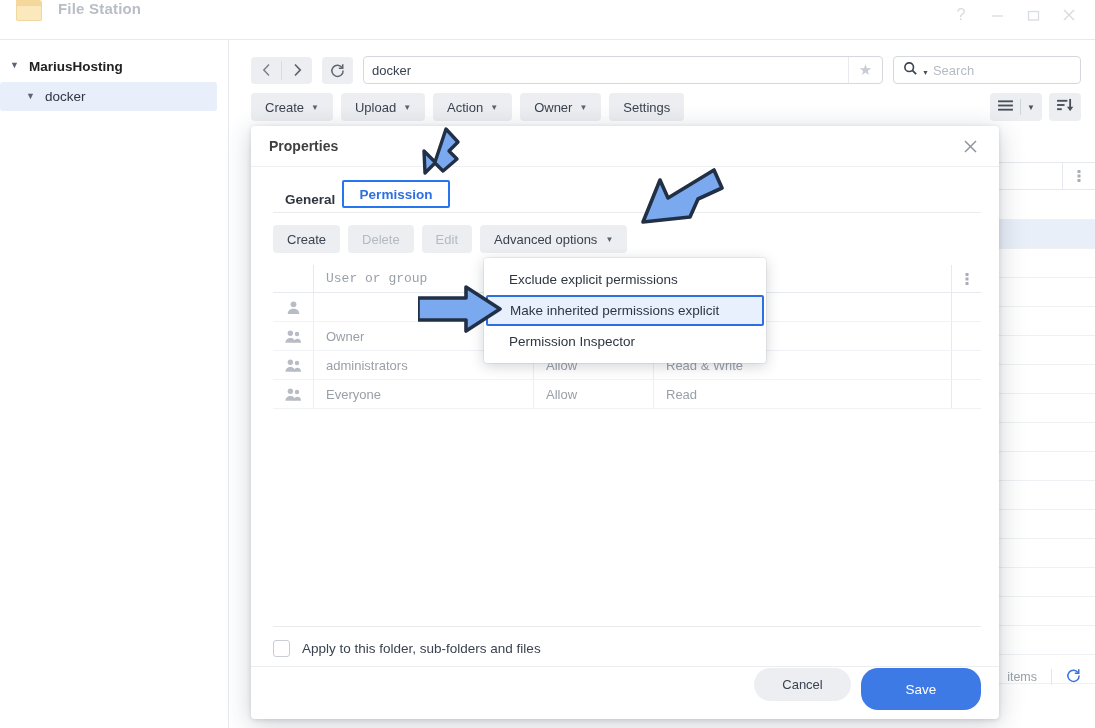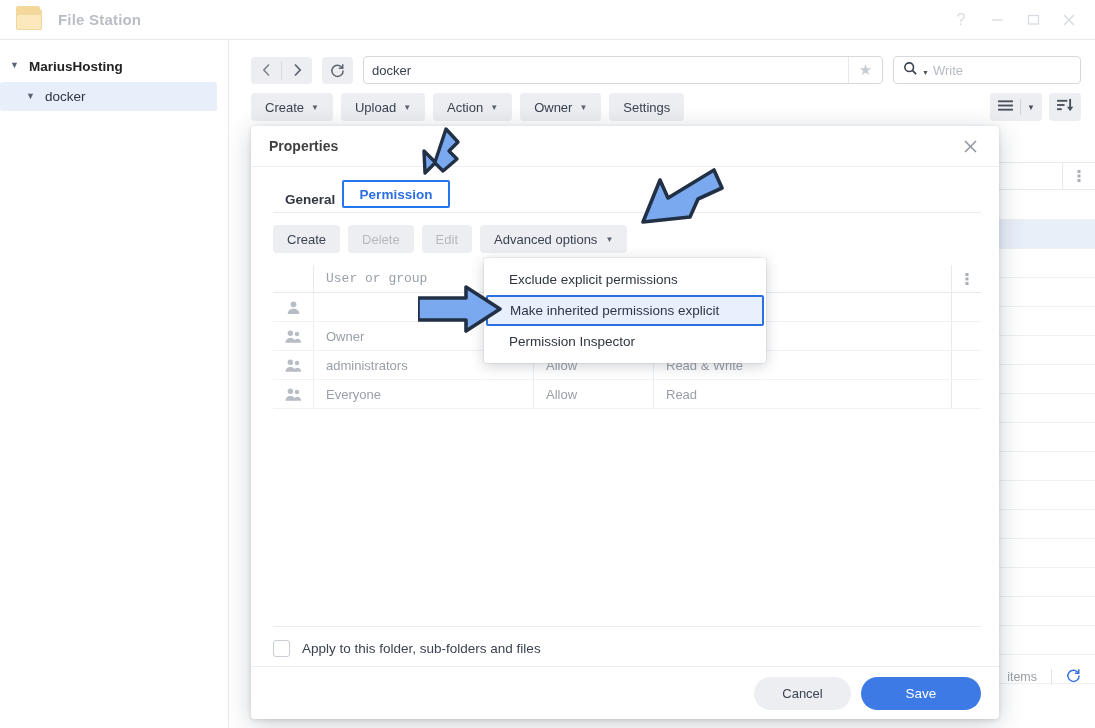--- a/index.html
+++ b/index.html
@@ -8,21 +8,21 @@
     font-family: "Liberation Sans", sans-serif;
     background: #ffffff;
     overflow: hidden;
   }
   #app { position: relative; width:1095px; height:728px; background:#fff; }
 
   
   .titlebar {
     position:absolute; left:0; top:0; width:1095px; height:40px;
     background:#fff; border-bottom:1px solid #e6e9ee;
-    display:flex; align-items:center;
+    display:flex; align-items:flex-start;
   }
   .tb-folder { margin-left:16px; width:26px; height:21px; position:relative; }
   .tb-folder .back {
     position:absolute; left:0; top:0; width:26px; height:21px;
     background:#f4d79b; border-radius:2px 3px 3px 3px;
   }
   .tb-folder .tab {
     position:absolute; left:0; top:-3px; width:11px; height:5px;
     background:#f4d79b; border-radius:2px 2px 0 0;
   }
@@ -179,21 +179,21 @@
   }
   .chk { width:17px; height:17px; border:1px solid #c9ced5; border-radius:3px; background:#fff; cursor:pointer; }
   .apply-label { font-size:13.5px; color:#3b4250;text-align:right; }
   .dlg-sep2 { position:absolute; left:0; right:0; bottom:52px; height:1px; background:#ebedf0; }
   .dlg-actions { position:absolute; right:18px; bottom:9px; display:flex; gap:10px; }
   .btn-cancel {
     background:#eceef1; color:#3b4250; border-radius:17px; height:33px; width:97px;
     display:flex; align-items:center; justify-content:center; font-size:13px; cursor:pointer;
   }
   .btn-save {
-    background:#3d7ae6; color:#fff; border-radius:17px; height:33px; width:120px;
+    background:#3d7ae6; color:#fff; border-radius:17px; height:42px; width:120px;
     display:flex; align-items:center; justify-content:center; font-size:13.5px; cursor:pointer;
   }
 
   
   .menu {
     position:absolute; left:484px; top:258px; width:282px;
     background:#fff; border-radius:3px;
     box-shadow:0 3px 14px rgba(40,50,70,.22), 0 0 0 1px rgba(40,50,70,.07);
     padding:6px 0; z-index:40;
   }
@@ -287,21 +287,21 @@
         <span class="starbtn">★</span>
       </div>
       <div class="searchbox">
         <span class="qi">
           <svg width="15" height="15" viewBox="0 0 16 16">
               <circle cx="6.6" cy="6.6" r="4.6" fill="none" stroke="#3b4250" stroke-width="1.7"></circle>
               <line x1="10" y1="10" x2="14" y2="14" stroke="#3b4250" stroke-width="1.9"></line>
             </svg>
         </span>
         <span style="font-size:7px;color:#4a515c;transform:translateY(2px);">▼</span>
-        <span class="ph">Write</span>
+        <span class="ph">Search</span>
       </div>
     </div>
 
     <div class="toolbar">
       <div class="tbtn">
         <span>Create</span>
           <span class="car">▼</span>
       </div>
       <div class="tbtn">
         <span>Upload</span>

